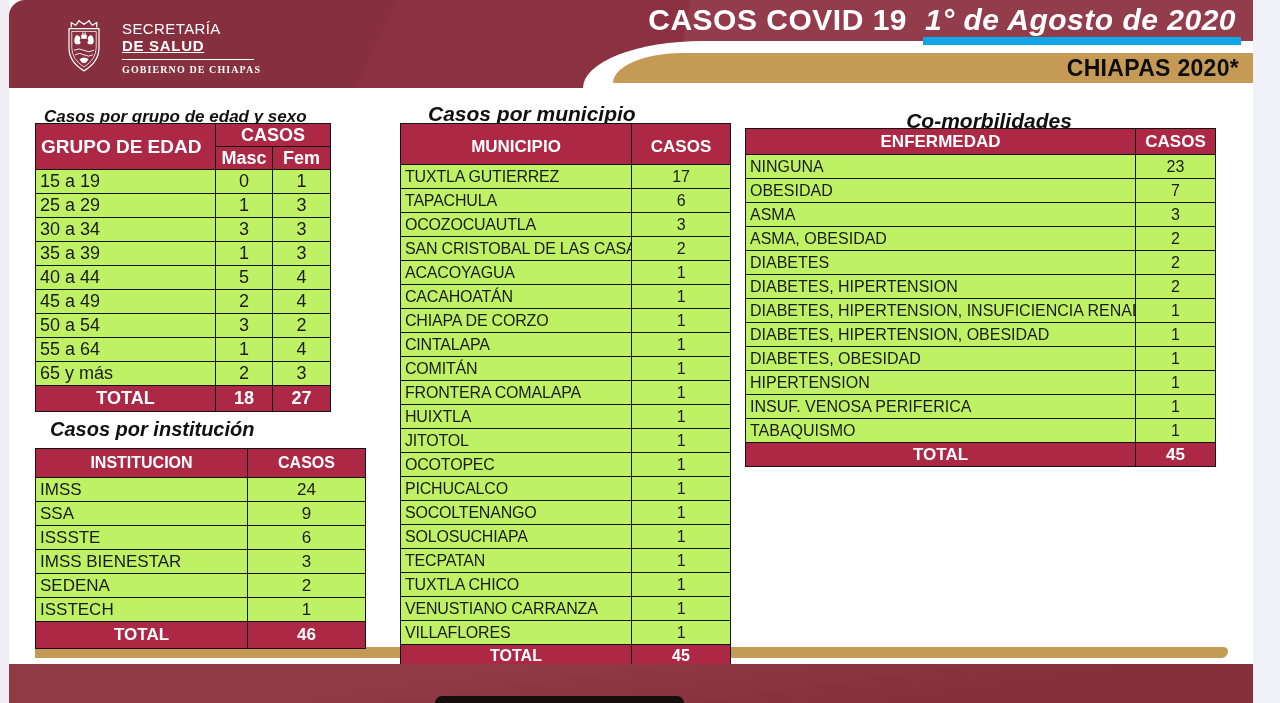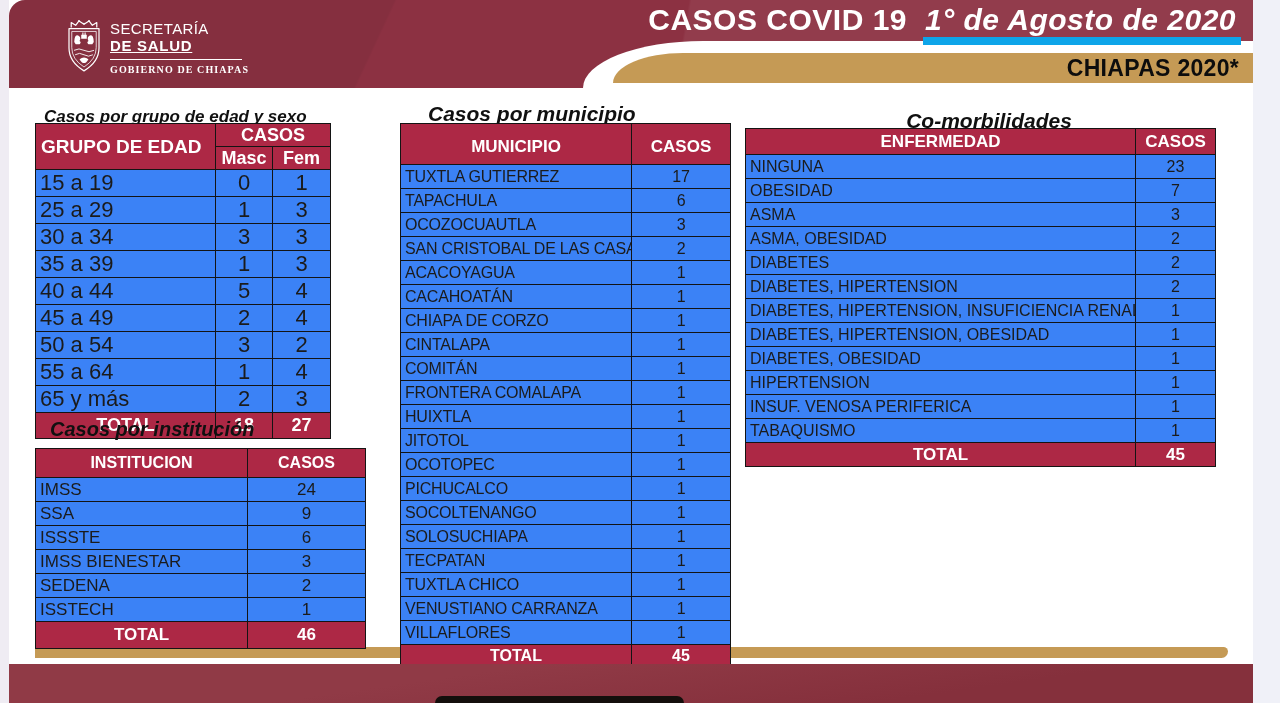--- a/index.html
+++ b/index.html
@@ -27,46 +27,46 @@
        border-top-left-radius:120px 47px;}
   .gold-band{position:absolute;right:0;top:53px;width:640px;height:30px;background:var(--gold);
        border-top-left-radius:70px 30px;display:flex;align-items:center;justify-content:flex-end;
        padding-right:14px;box-sizing:border-box;}
   .gold-band span{font-weight:bold;font-size:23px;color:#0d0d0d;letter-spacing:0.3px;}
   .main-title{position:absolute;top:3px;right:12px;color:#fff;font-weight:bold;font-size:30px;
        white-space:nowrap;}
   .mt-main{margin-right:16px;letter-spacing:0.5px;}
   .mt-date{font-style:italic;border-bottom:8px solid #0ea5e9;padding:0 5px 1px 2px;letter-spacing:0.5px;}
 
-  .logo{position:absolute;left:50px;top:11px;display:flex;gap:1px;align-items:center;color:#fff;}
+  .logo{position:absolute;left:50px;top:11px;display:flex;gap:13px;align-items:center;color:#fff;}
   .logo svg{display:block;}
   .lt1{font-size:15px;letter-spacing:0.4px;line-height:17px;}
   .lt2{font-size:15px;font-weight:bold;letter-spacing:0.7px;line-height:17px;text-decoration:underline;}
   .lt-rule{height:1px;background:#fff;margin:5px 0 4px;width:132px;}
   .lt3{font-family:"Liberation Serif", serif;font-size:10px;font-weight:bold;letter-spacing:1.1px;}
 
   
   .sec-title{position:absolute;margin:9px;color:#101010;font-weight:bold;font-style:italic;white-space:nowrap;}
   .title-age{left:35px;top:98px;font-size:17px;}
   .title-inst{left:41px;top:409px;font-size:20px;}
   .title-muni{left:419px;top:93px;font-size:21px;}
   .title-como{left:745px;top:100px;width:470px;text-align:center;font-size:21px;}
 
   
-  table.tbl{position:absolute;border-collapse:collapse;table-layout:fixed;background:#3b82f6;color:var(--ink);}
+  table.tbl{position:absolute;border-collapse:collapse;table-layout:fixed;background:#bef264;color:var(--ink);}
   .tbl th,.tbl td{border:1px solid #141414;overflow:hidden;white-space:nowrap;padding:0;}
   .tbl th{background:var(--crimson);color:#fff;font-weight:bold;text-align:center;}
   .tbl tbody td{text-align:center;}
   .tbl tbody td:first-child{text-align:left;padding-left:4px;}
   .tbl tfoot td{background:var(--crimson);color:#fff;font-weight:bold;text-align:center;}
 
   .t-age{left:35px;top:123px;width:295px;}
   .t-age th{font-size:18px;height:22px;}
   .t-age th.th-age{font-size:19px;text-align:left;padding-left:5px;}
-  .t-age tbody td{height:23px;font-size:22px;}
+  .t-age tbody td{height:23px;font-size:18px;}
   .t-age tfoot td{height:25px;font-size:18px;}
 
   .t-inst{left:35px;top:448px;width:330px;}
   .t-inst th{font-size:16px;height:28px;}
   .t-inst tbody td{height:23px;font-size:17px;text-align:center;}
   .t-inst tfoot td{height:26px;font-size:17px;}
 
   .t-muni{left:400px;top:123px;width:330px;}
   .t-muni th{font-size:17px;height:34px;vertical-align:middle;padding-top:6px;}
   .t-muni tbody td{height:23px;font-size:16px;letter-spacing:-0.2px;}

